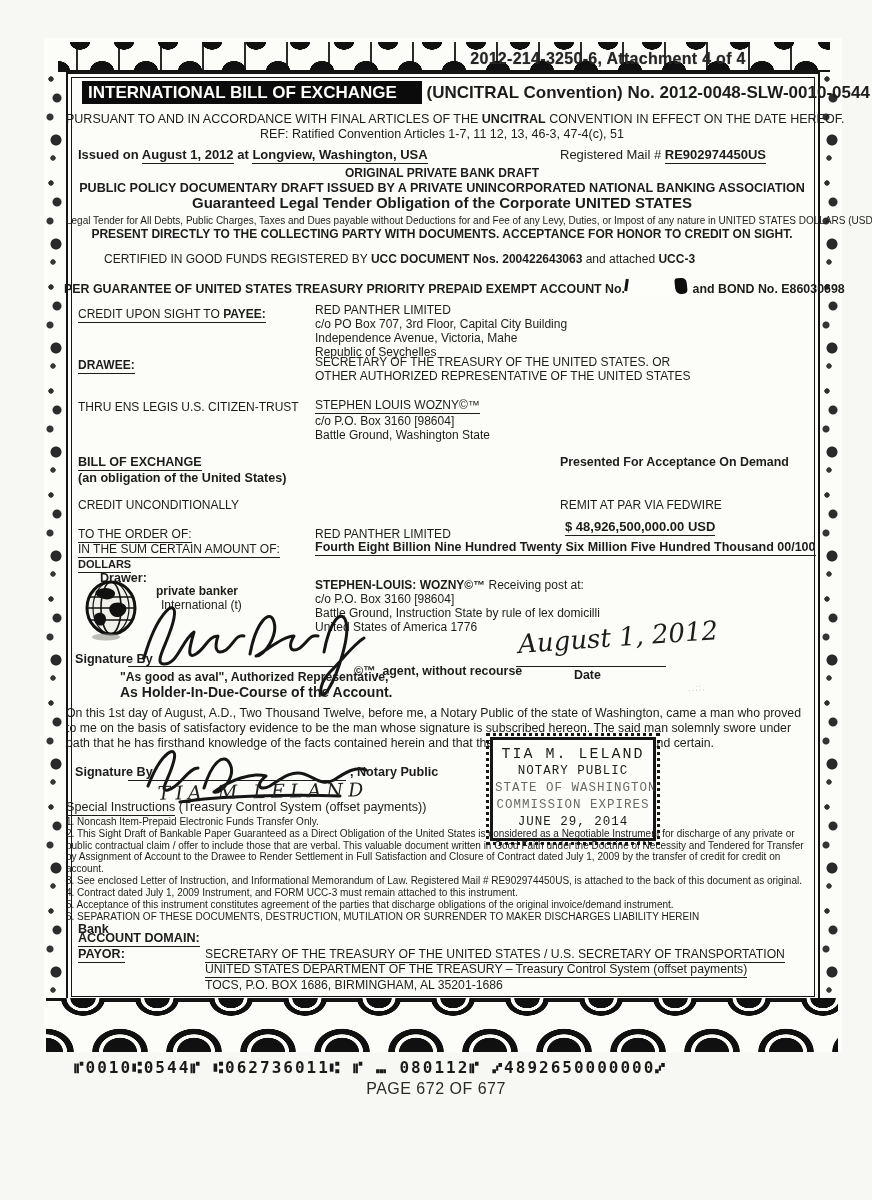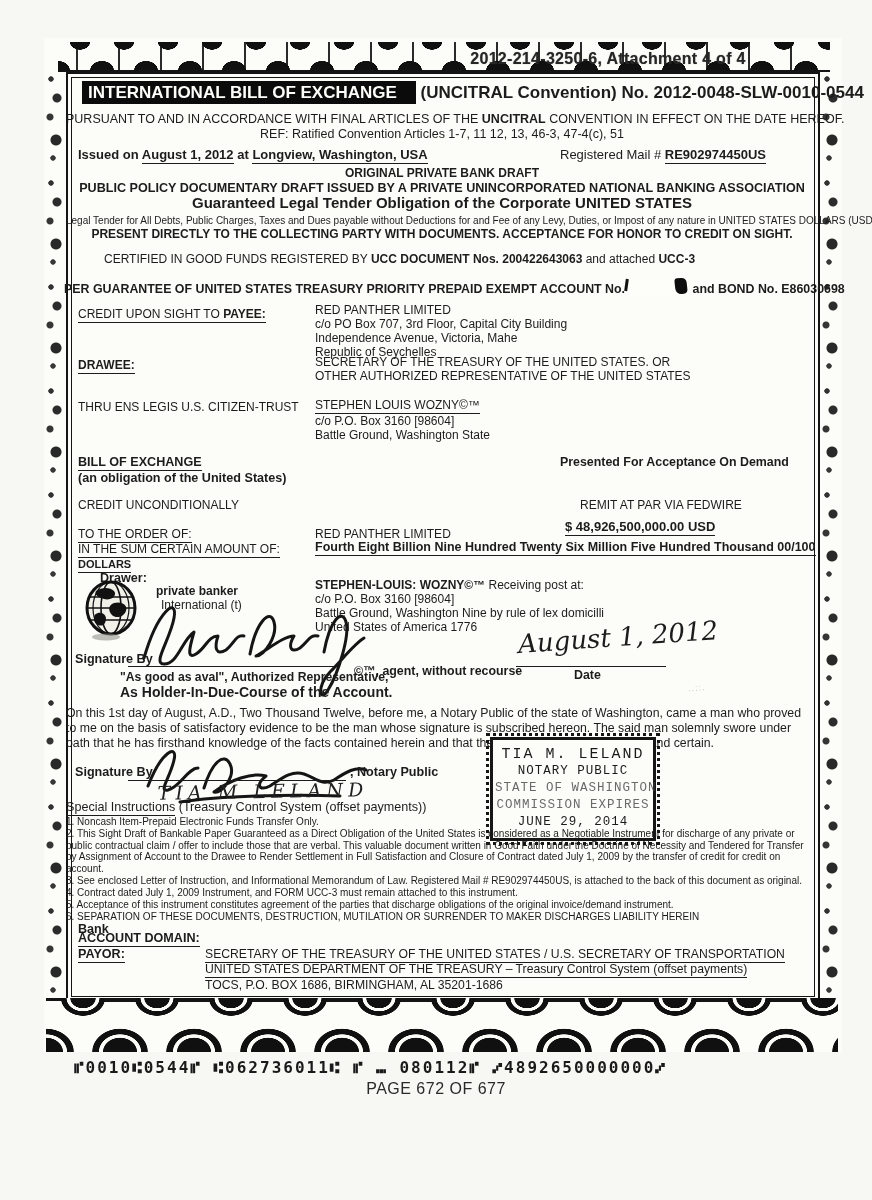--- a/index.html
+++ b/index.html
@@ -31,21 +31,21 @@
       radial-gradient(circle 3px at 9px 88px,#242424 0 2.4px,transparent 3px);
     background-size:20px 104px;background-repeat:repeat-y;opacity:.9;}
   .band-left{left:44px;} .band-right{left:820px;}
   .frame{position:absolute;left:66px;top:72px;width:750px;height:926px;border:2px solid #141414;}
   .frame::after{content:"";position:absolute;inset:3px;border:1px solid #141414;}
   
   .t{position:absolute;white-space:nowrap;font-size:12px;line-height:14px;}
   .b{font-weight:700;}
   .u{border-bottom:1.5px solid #1c1c1c;padding-bottom:1px;}
   .ctr{left:66px;width:752px;text-align:center;}
-  .inv{background:#0b0b0b;color:#fdfdfa;padding:2px 19px 2px 6px;}
+  .inv{background:#0b0b0b;color:#fdfdfa;padding:2px 25px 2px 6px;}
   .rule{position:absolute;height:0;border-bottom:1.6px solid #1c1c1c;}
   .addr div{line-height:14px;}
   .script{font-family:"DejaVu Serif",serif;font-style:italic;font-weight:400;}
   .stamp-top{position:absolute;left:408px;top:50px;width:400px;text-align:center;font-weight:700;font-size:16px;color:#262626;letter-spacing:.3px;z-index:5;text-shadow:0 0 1px #26262688;}
   .instr{position:absolute;left:66px;top:816px;width:742px;font-size:10px;line-height:11.6px;white-space:normal;}
   .instr div{margin:0 0 .5px 0;}
   .nstamp{position:absolute;left:490px;top:737px;width:156px;padding:6px 2px 7px 2px;border:3px solid #161616;outline:3px dotted #161616;outline-offset:1px;background:#fcfcf8;text-align:center;font-family:"Liberation Mono",monospace;color:#1a1a1a;}
   .nstamp div{line-height:17px;font-size:12.5px;letter-spacing:1px;white-space:nowrap;}
   .nstamp .l1{font-size:15px;letter-spacing:2px;}
   .nstamp .fade{color:#454545;opacity:.8;}
@@ -121,21 +121,21 @@
   <div class="t addr" style="left:315px;top:398px;">
     <div class="u" style="display:inline-block;">STEPHEN LOUIS WOZNY©™</div>
     <div>c/o P.O. Box 3160 [98604]</div>
     <div>Battle Ground, Washington State</div>
   </div>
 
   <div class="t b u" style="left:78px;top:455px;font-size:12.6px;">BILL OF EXCHANGE</div>
   <div class="t b" style="left:78px;top:471px;font-size:12.6px;">(an obligation of the United States)</div>
   <div class="t b" style="left:560px;top:455px;font-size:12.4px;">Presented For Acceptance On Demand</div>
   <div class="t" style="left:78px;top:498px;">CREDIT UNCONDITIONALLY</div>
-  <div class="t" style="left:560px;top:498px;margin-left:20px;">REMIT AT PAR VIA FEDWIRE</div>
+  <div class="t" style="left:560px;top:498px;">REMIT AT PAR VIA FEDWIRE</div>
 
   <div class="t b u" style="left:565px;top:520px;font-size:13px;">$ 48,926,500,000.00 USD</div>
   <div class="t u" style="left:78px;top:527px;">TO THE ORDER OF:</div>
   <div class="t" style="left:315px;top:527px;">RED PANTHER LIMITED</div>
   <div class="t u" style="left:78px;top:542px;">IN THE SUM CERTAIN AMOUNT OF:</div>
   <div class="t b u" style="left:315px;top:540px;font-size:12.5px;">Fourth Eight Billion Nine Hundred Twenty Six Million Five Hundred Thousand 00/100</div>
   <div class="t b u" style="left:78px;top:557px;font-size:11px;">DOLLARS</div>
 
   <div class="t b" style="left:100px;top:571px;font-size:12.6px;">Drawer:</div>
   <svg width="54" height="62" style="left:84px;top:579px;" viewBox="0 0 54 62">
@@ -148,21 +148,21 @@
     <path d="M12 12 C18 8 26 8 30 12 C34 17 26 22 20 20 C14 18 10 16 12 12 Z" fill="#111"></path>
     <path d="M30 24 C38 22 44 26 42 32 C40 38 32 40 28 36 C24 32 24 26 30 24 Z" fill="#111"></path>
     <path d="M14 34 C20 33 24 38 21 44 C18 49 10 46 10 40 C10 36 11 35 14 34 Z" fill="#111"></path>
     <ellipse cx="22" cy="58" rx="14" ry="3.5" fill="#8a8a84" opacity=".55"></ellipse>
   </svg>
   <div class="t b" style="left:156px;top:584px;">private banker</div>
   <div class="t" style="left:161px;top:598px;">International (t)</div>
   <div class="t addr" style="left:315px;top:578px;">
     <div><span class="b">STEPHEN-LOUIS: WOZNY©™</span><span> Receiving post at:</span></div>
     <div>c/o P.O. Box 3160 [98604]</div>
-    <div>Battle Ground, Washington Nine by rule of lex domicilli</div>
+    <div>Battle Ground, Instruction State by rule of lex domicilli</div>
     <div>United States of America 1776</div>
   </div>
 
   <svg class="sig" width="230" height="110" style="left:138px;top:592px;" viewBox="0 0 230 110">
     <path d="M6 66 C20 18 40 4 36 26 C32 48 14 72 26 72 C40 72 44 48 56 40 C52 54 48 68 58 62 C68 56 70 44 80 44 C76 56 78 64 88 58 C96 52 98 42 106 44"></path>
     <path d="M112 62 C118 30 132 16 136 30 C140 44 126 64 118 64 C132 56 146 44 156 44 C150 54 152 62 162 56 C170 50 172 42 180 44"></path>
     <path d="M186 60 C192 28 204 16 208 30 C212 44 200 82 190 98 C182 112 178 94 192 80 C204 68 216 52 226 46"></path>
   </svg>
   <div class="t b" style="left:75px;top:652px;font-size:12.6px;">Signature By</div>
   <div class="rule" style="left:128px;top:666px;width:206px;"></div>

